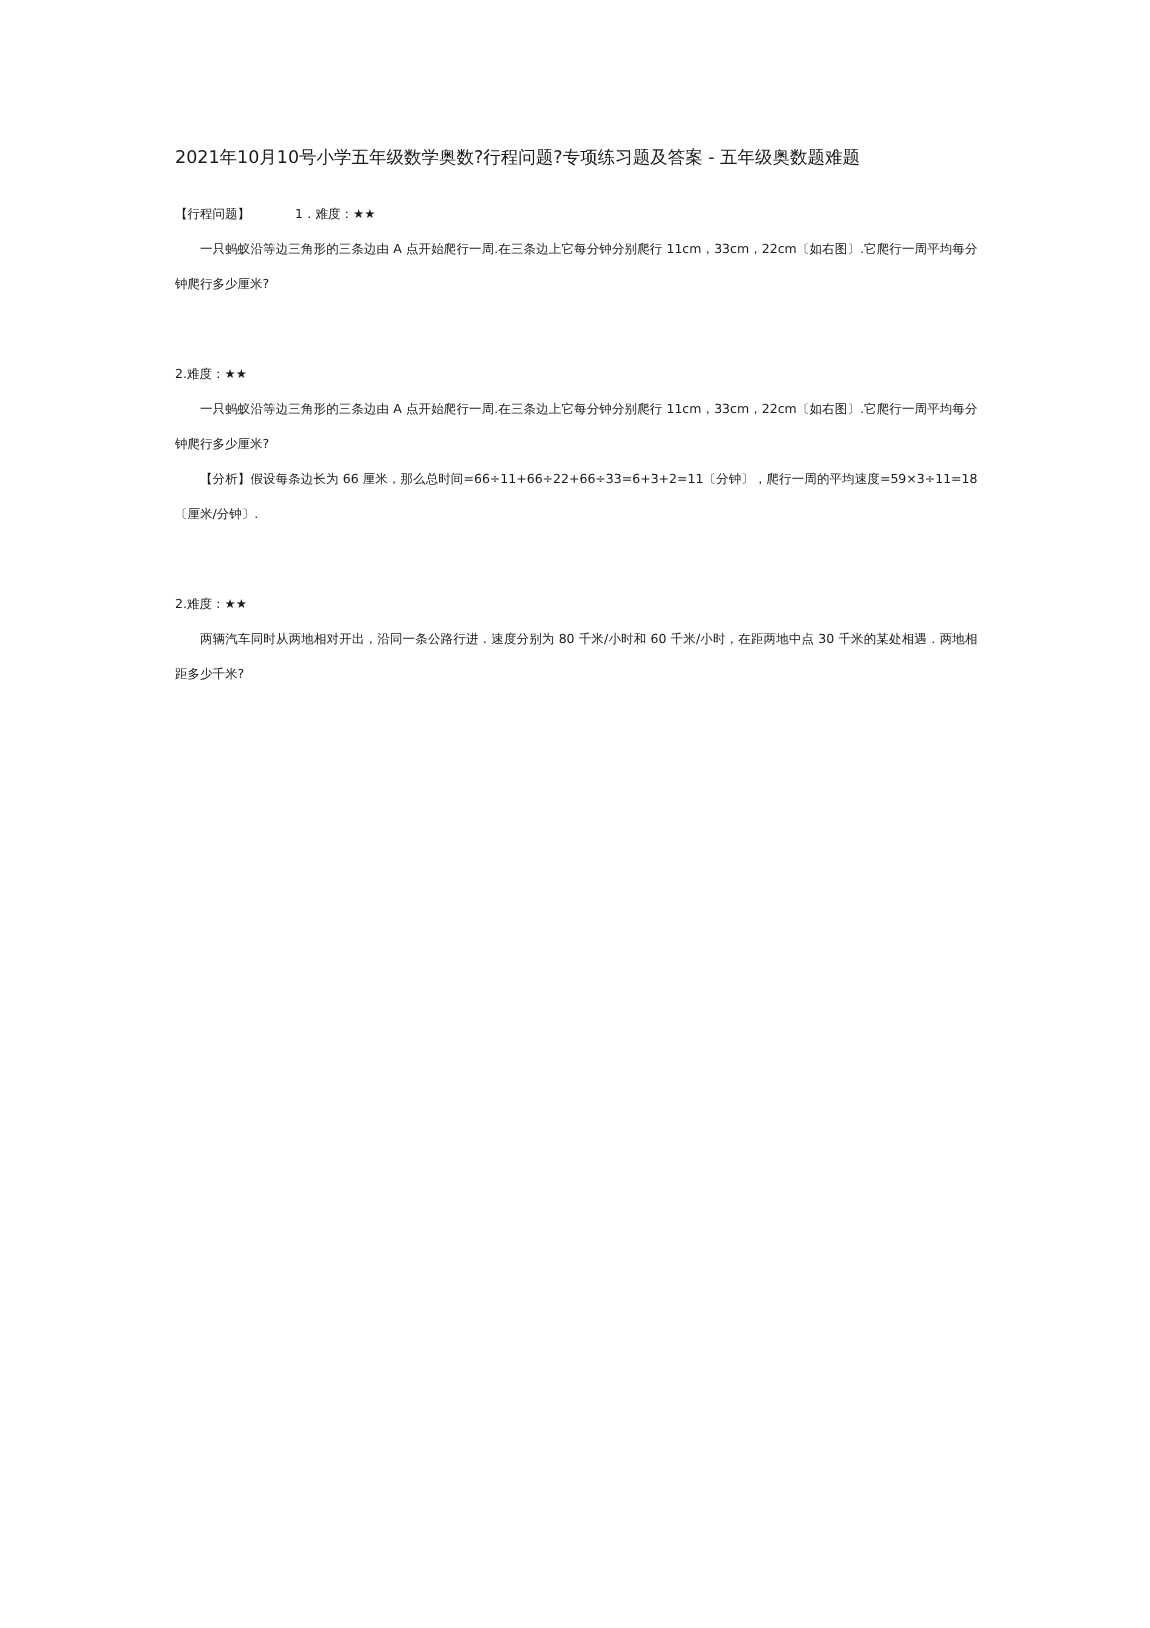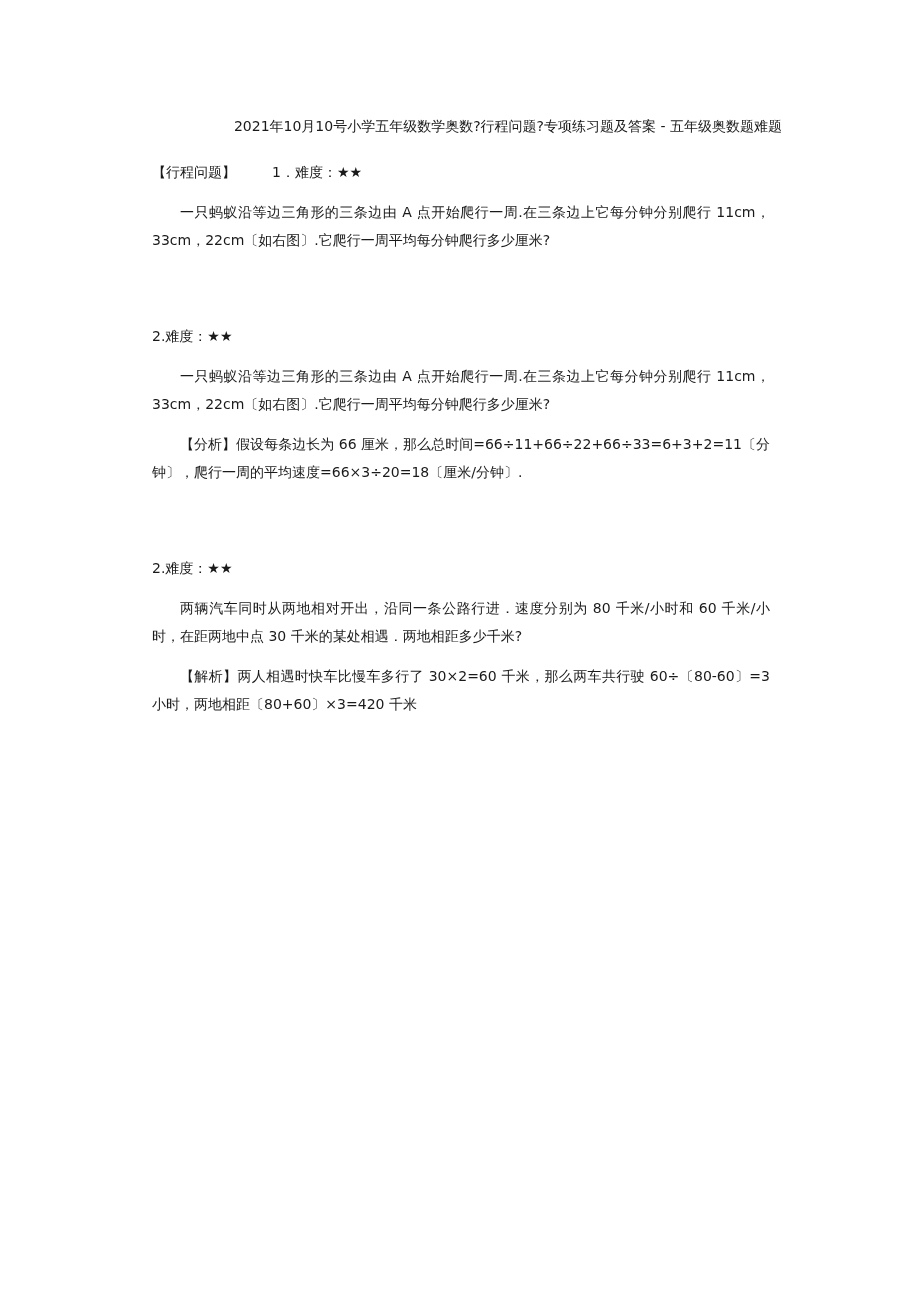--- a/index.html
+++ b/index.html
@@ -19,26 +19,25 @@
       position: absolute;
       left: 140px;
       top: 114px;
       width: 642px;
     }
     .title {
       font-size: 14px;
       line-height: 24px;
       white-space: nowrap;
       margin: 0 0 20px 0;
-      text-align: right;
     }
     .line {
-      font-size: 14px;
+      font-size: 10px;
       line-height: 28px;
-      margin: 12px;
+      margin: 0;
       text-align: justify;
     }
     .indent {
       text-indent: 2em;
     }
     .gap {
       height: 44px;
     }
     .spacer {
       display: inline-block;
@@ -59,23 +58,22 @@
   </div>
 
   <div class="gap"></div>
 
   <div>
     <p class="line">2.难度：★★</p>
   </div>
 
   <div>
     <p class="line indent">一只蚂蚁沿等边三角形的三条边由 A 点开始爬行一周.在三条边上它每分钟分别爬行 11cm，33cm，22cm〔如右图〕.它爬行一周平均每分钟爬行多少厘米?</p>
-    <p class="line indent">【分析】假设每条边长为 66 厘米，那么总时间=66÷11+66÷22+66÷33=6+3+2=11〔分钟〕，爬行一周的平均速度=66×3÷20=18〔厘米/分钟〕.</p>
+    <p class="line indent">【分析】假设每条边长为 66 厘米，那么总时间=66÷11+66÷22+66÷33=6+3+2=11〔分钟〕，爬行一周的平均速度=59×3÷11=18〔厘米/分钟〕.</p>
   </div>
 
   <div class="gap"></div>
 
   <div>
     <p class="line">2.难度：★★</p>
     <p class="line indent">两辆汽车同时从两地相对开出，沿同一条公路行进．速度分别为 80 千米/小时和 60 千米/小时，在距两地中点 30 千米的某处相遇．两地相距多少千米?</p>
-    <p class="line indent">【解析】两人相遇时快车比慢车多行了 30×2=60 千米，那么两车共行驶 60÷〔80-60〕=3 小时，两地相距〔80+60〕×3=420 千米</p>
   </div>
 </div>
 
 </body></html>

